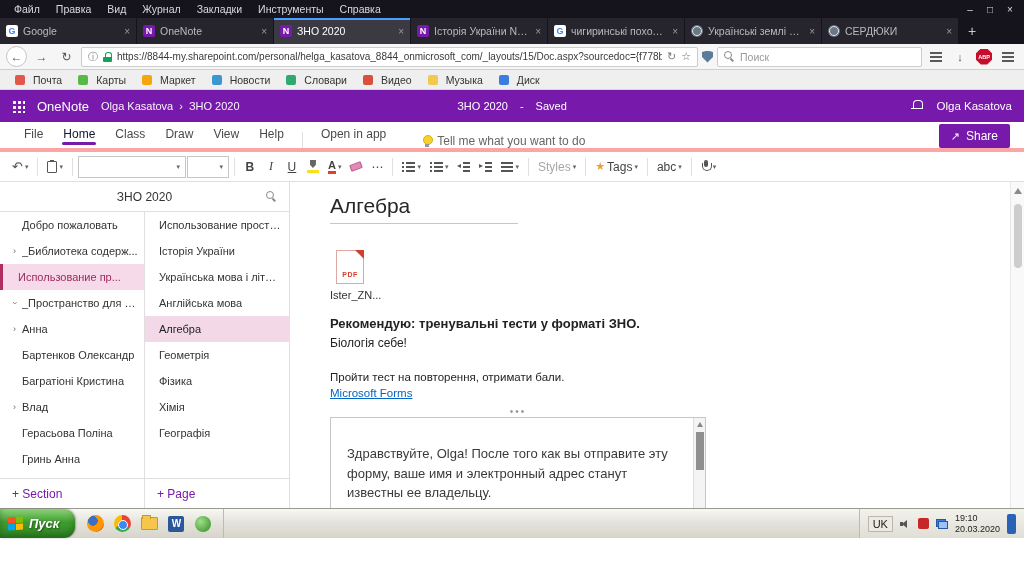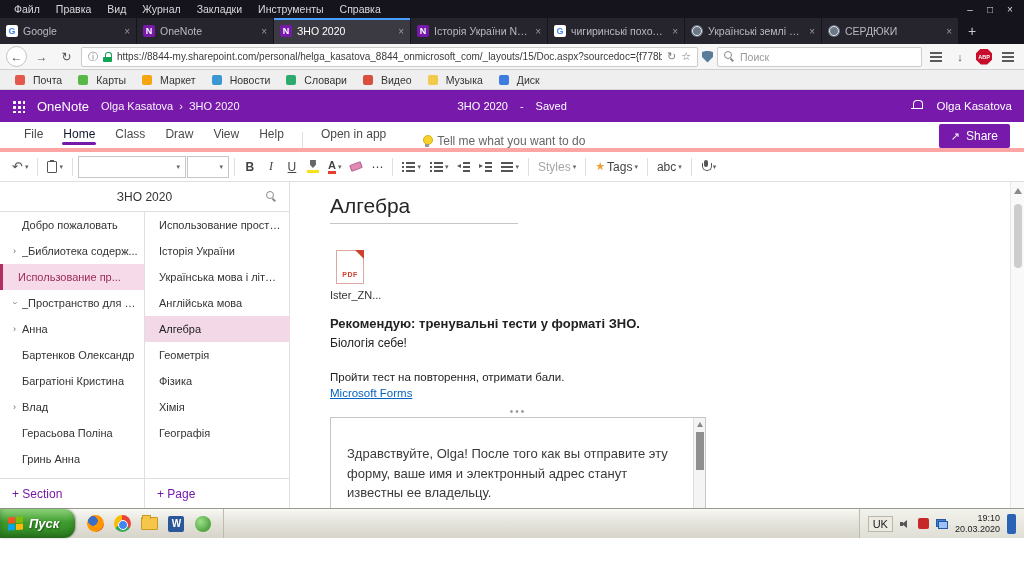--- a/index.html
+++ b/index.html
@@ -179,21 +179,21 @@
 .icon-player{width:16px;height:16px;border-radius:50%;background:radial-gradient(circle at 35% 35%,#9fe08a,#2f8a22)}
 .tray{margin-left:auto;display:flex;align-items:center;gap:7px;padding:0 8px;border-left:1px solid #bdbbae;background:linear-gradient(#f2f2ec,#e0dfd6)}
 .tray-lang{font-size:11px;color:#222;padding:1px 4px;border:1px solid #b9b7aa;background:#eceae1}
 .icon-speaker{width:11px;height:11px;position:relative}
 .icon-speaker::before{content:"";position:absolute;left:0;top:3.5px;width:3px;height:4px;background:#555}
 .icon-speaker::after{content:"";position:absolute;left:2px;top:1.5px;border-top:4px solid transparent;border-bottom:4px solid transparent;border-right:5px solid #555}
 .icon-av{width:11px;height:11px;background:#c62828;border-radius:2px}
 .icon-net{width:12px;height:10px;position:relative}
 .icon-net::before{content:"";position:absolute;left:0;top:0;width:8px;height:6px;background:#3d7de0;border:1px solid #27589f}
 .icon-net::after{content:"";position:absolute;right:0;bottom:0;width:8px;height:6px;background:#9cc3f5;border:1px solid #27589f}
-.tray-clock{font-size:9px;color:#222;text-align:right;line-height:1.15}
+.tray-clock{font-size:9px;color:#222;line-height:1.15}
 .icon-langbar{width:9px;height:20px;background:#2a62b5;border-radius:2px}
 </style>
 </head>
 <body>
 
 <div class="screen">
 
   <div class="ff-menubar">
     <span class="menu-item">Файл</span>
     <span class="menu-item">Правка</span>

